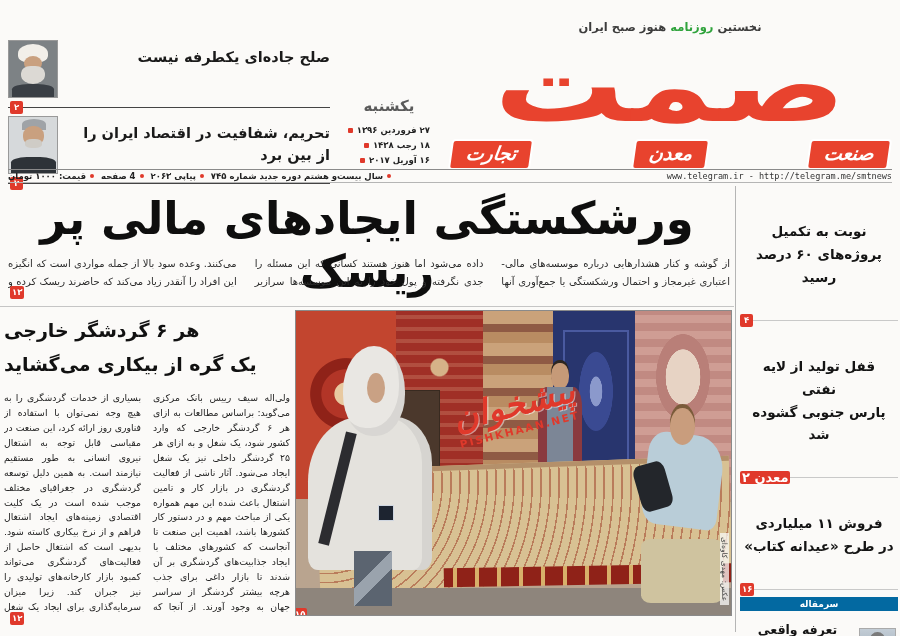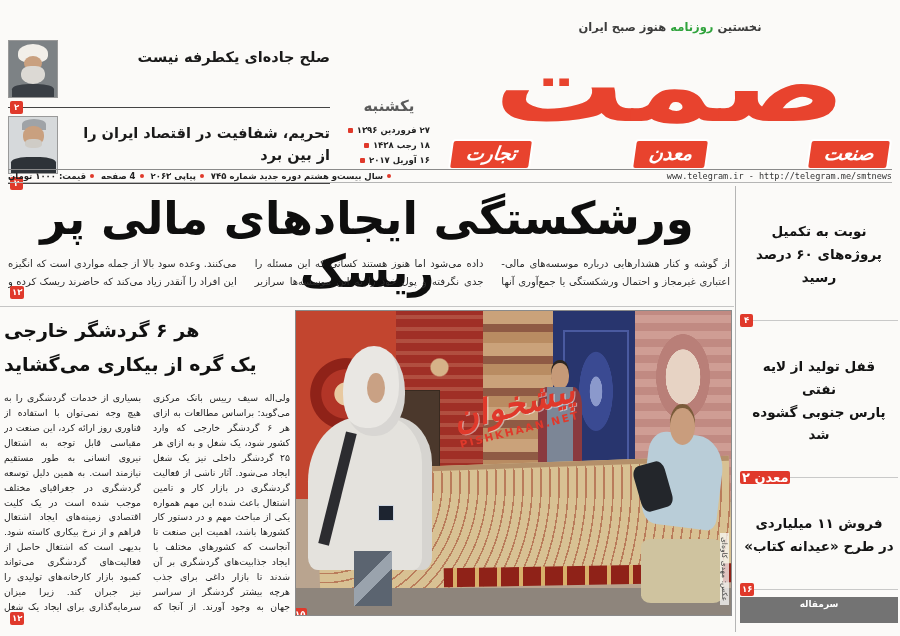--- a/index.html
+++ b/index.html
@@ -128,21 +128,21 @@
   .photo-caption .badge { margin-right:6px; text-shadow:none; transform:translateY(8px); }
   .credit { right:2px; bottom:10px; writing-mode:vertical-rl; font-size:7.5px; color:#4a4a4a;
             background:rgba(250,250,248,.75); padding:4px 0; }
 
   
   .v-divider { position:absolute; top:186px; bottom:4px; right:164px; width:1px; background:#b5b5b5; }
   .sidebar { position:absolute; top:186px; right:2px; width:158px; }
   .side-item { position:relative; text-align:center; font-weight:bold; color:#141414;
                padding:11px 4px 8px; border-bottom:1px solid #c9c9c9; font-size:13.5px; line-height:1.7; white-space:pre-line; }
   .side-item .badge { position:absolute; bottom:-7px; right:auto; left:0; }
-  .section-bar { height:26px; background:#737373; color:#fff; font-size:9px; font-weight:bold;
+  .section-bar { height:14px; background:#0369a1; color:#fff; font-size:9px; font-weight:bold;
                  line-height:15px; text-align:center; margin-top:7px; }
   .person-item { position:relative; display:flex; align-items:center; gap:6px; padding:8px 2px 10px;
                  border-bottom:1px solid #c9c9c9; }
   .person-item .txt { flex:1; font-size:12.5px; font-weight:bold; line-height:1.7; text-align:center; white-space:pre-line; color:#141414; }
   .mug { width:37px; height:45px; position:relative; overflow:hidden; border:1px solid #aaa; flex:0 0 auto;
          background:linear-gradient(var(--bg1,#cfd3d6), var(--bg2,#9aa3ad)); }
   .mug::before { content:''; position:absolute; top:16%; left:29%; width:42%; height:36%; border-radius:50%;
          background:var(--skin,#c9a07f); box-shadow:0 -4px 0 0 var(--hair,#555); }
   .mug::after { content:''; position:absolute; bottom:-2px; left:10%; width:80%; height:38%;
          border-radius:45% 45% 0 0; background:var(--shirt,#466); }

